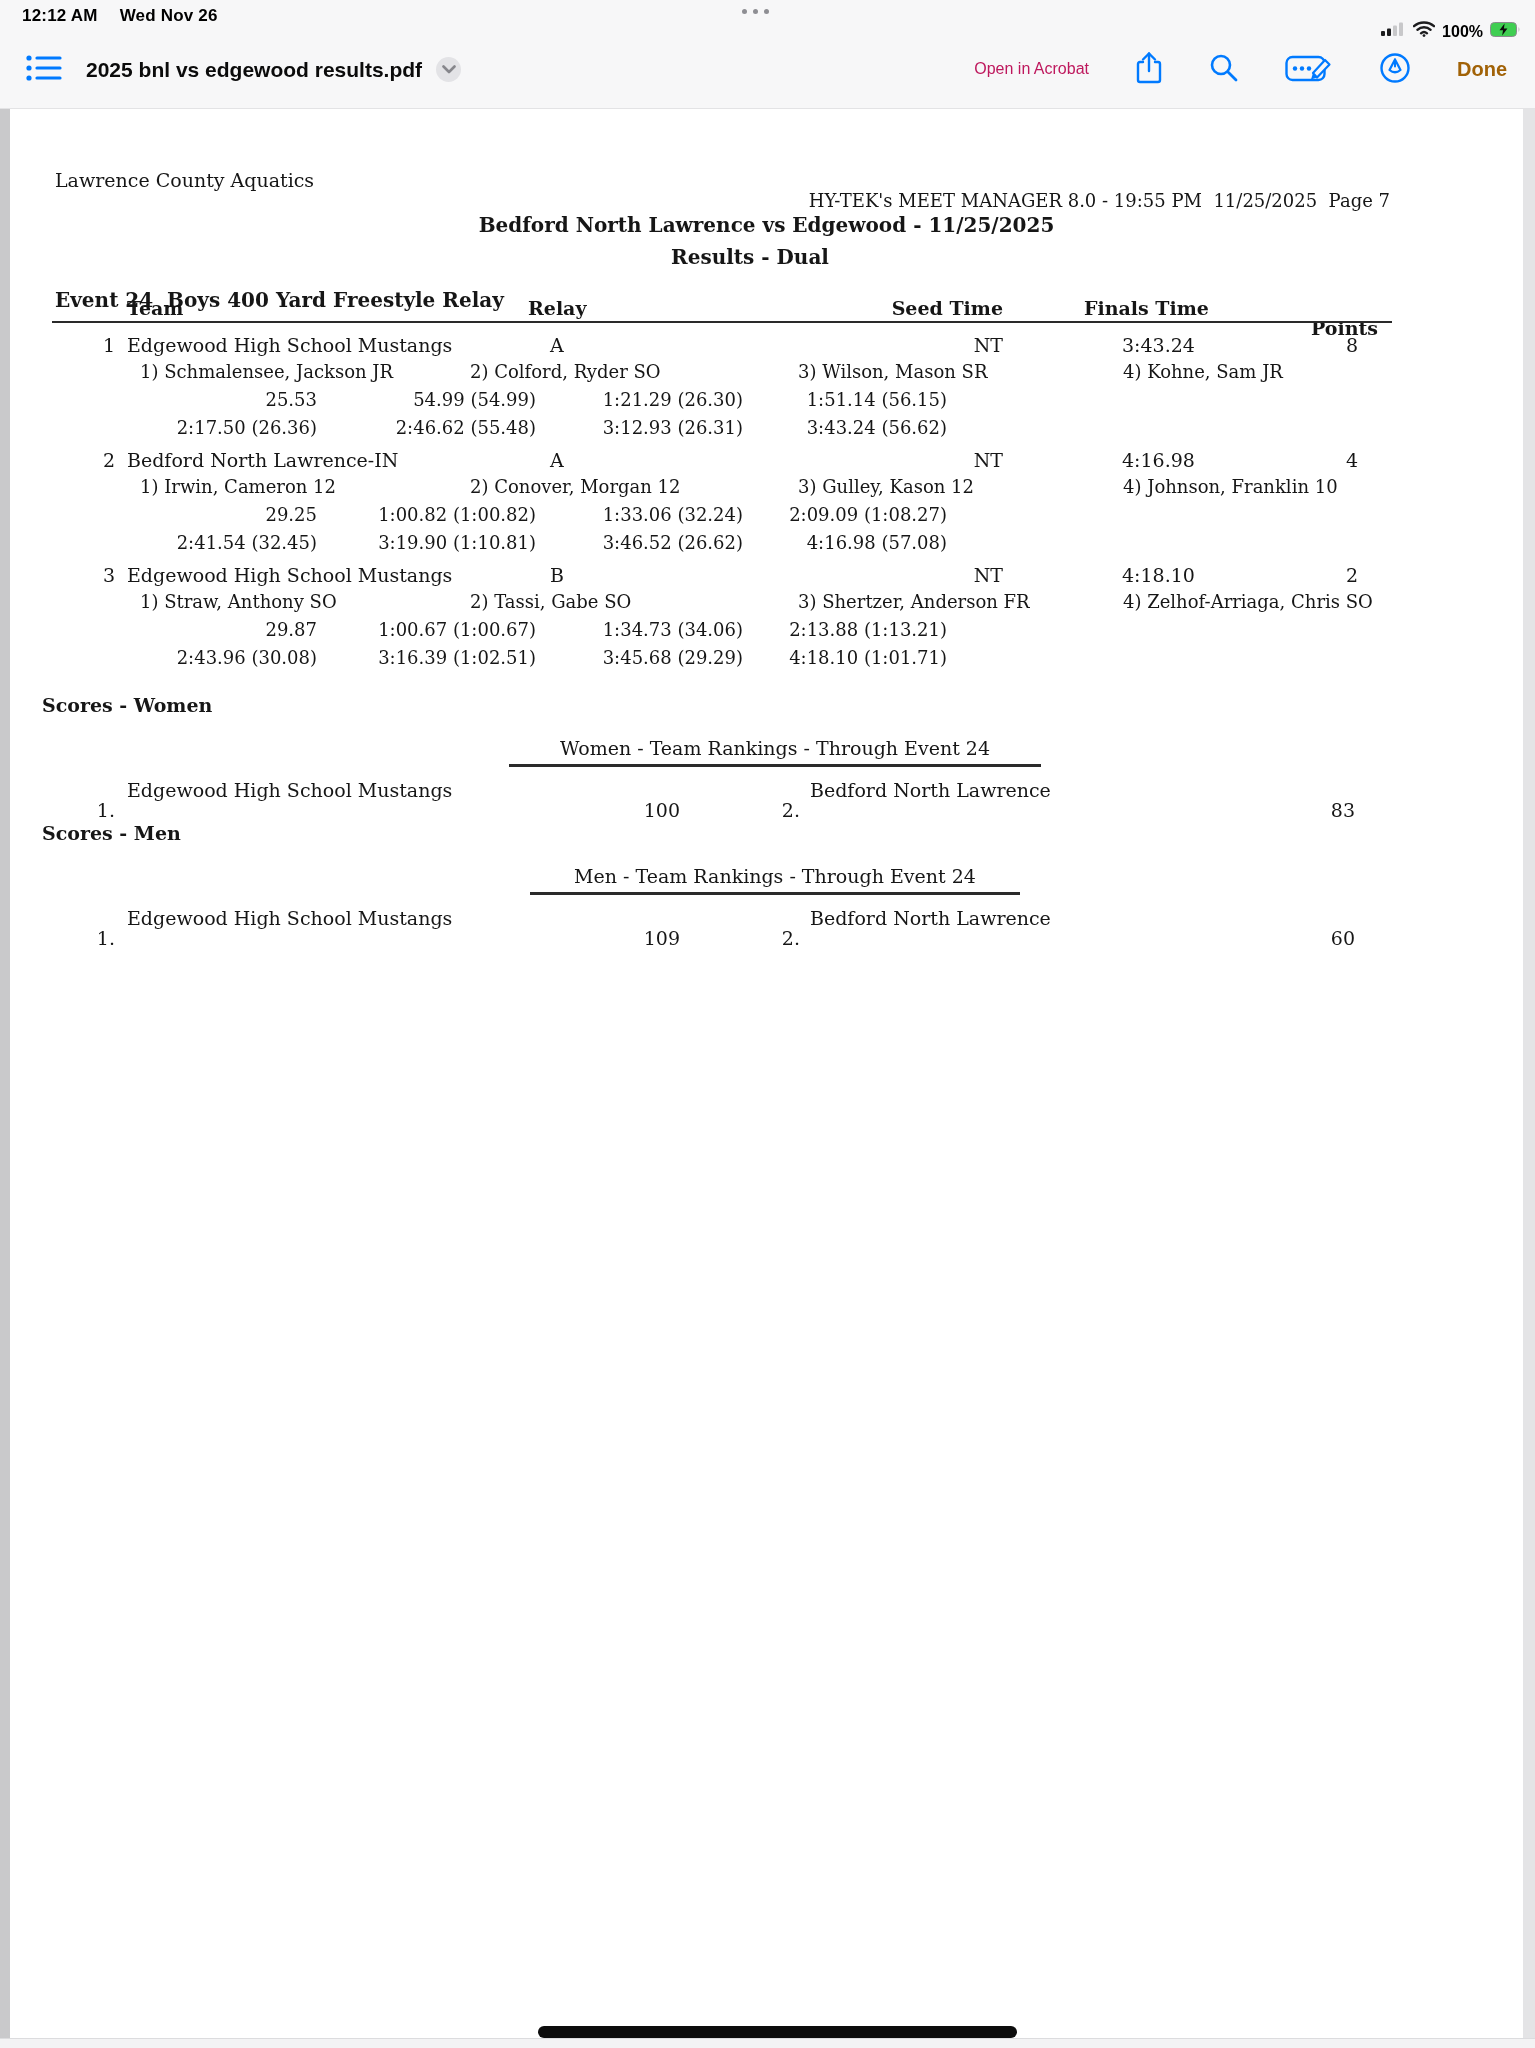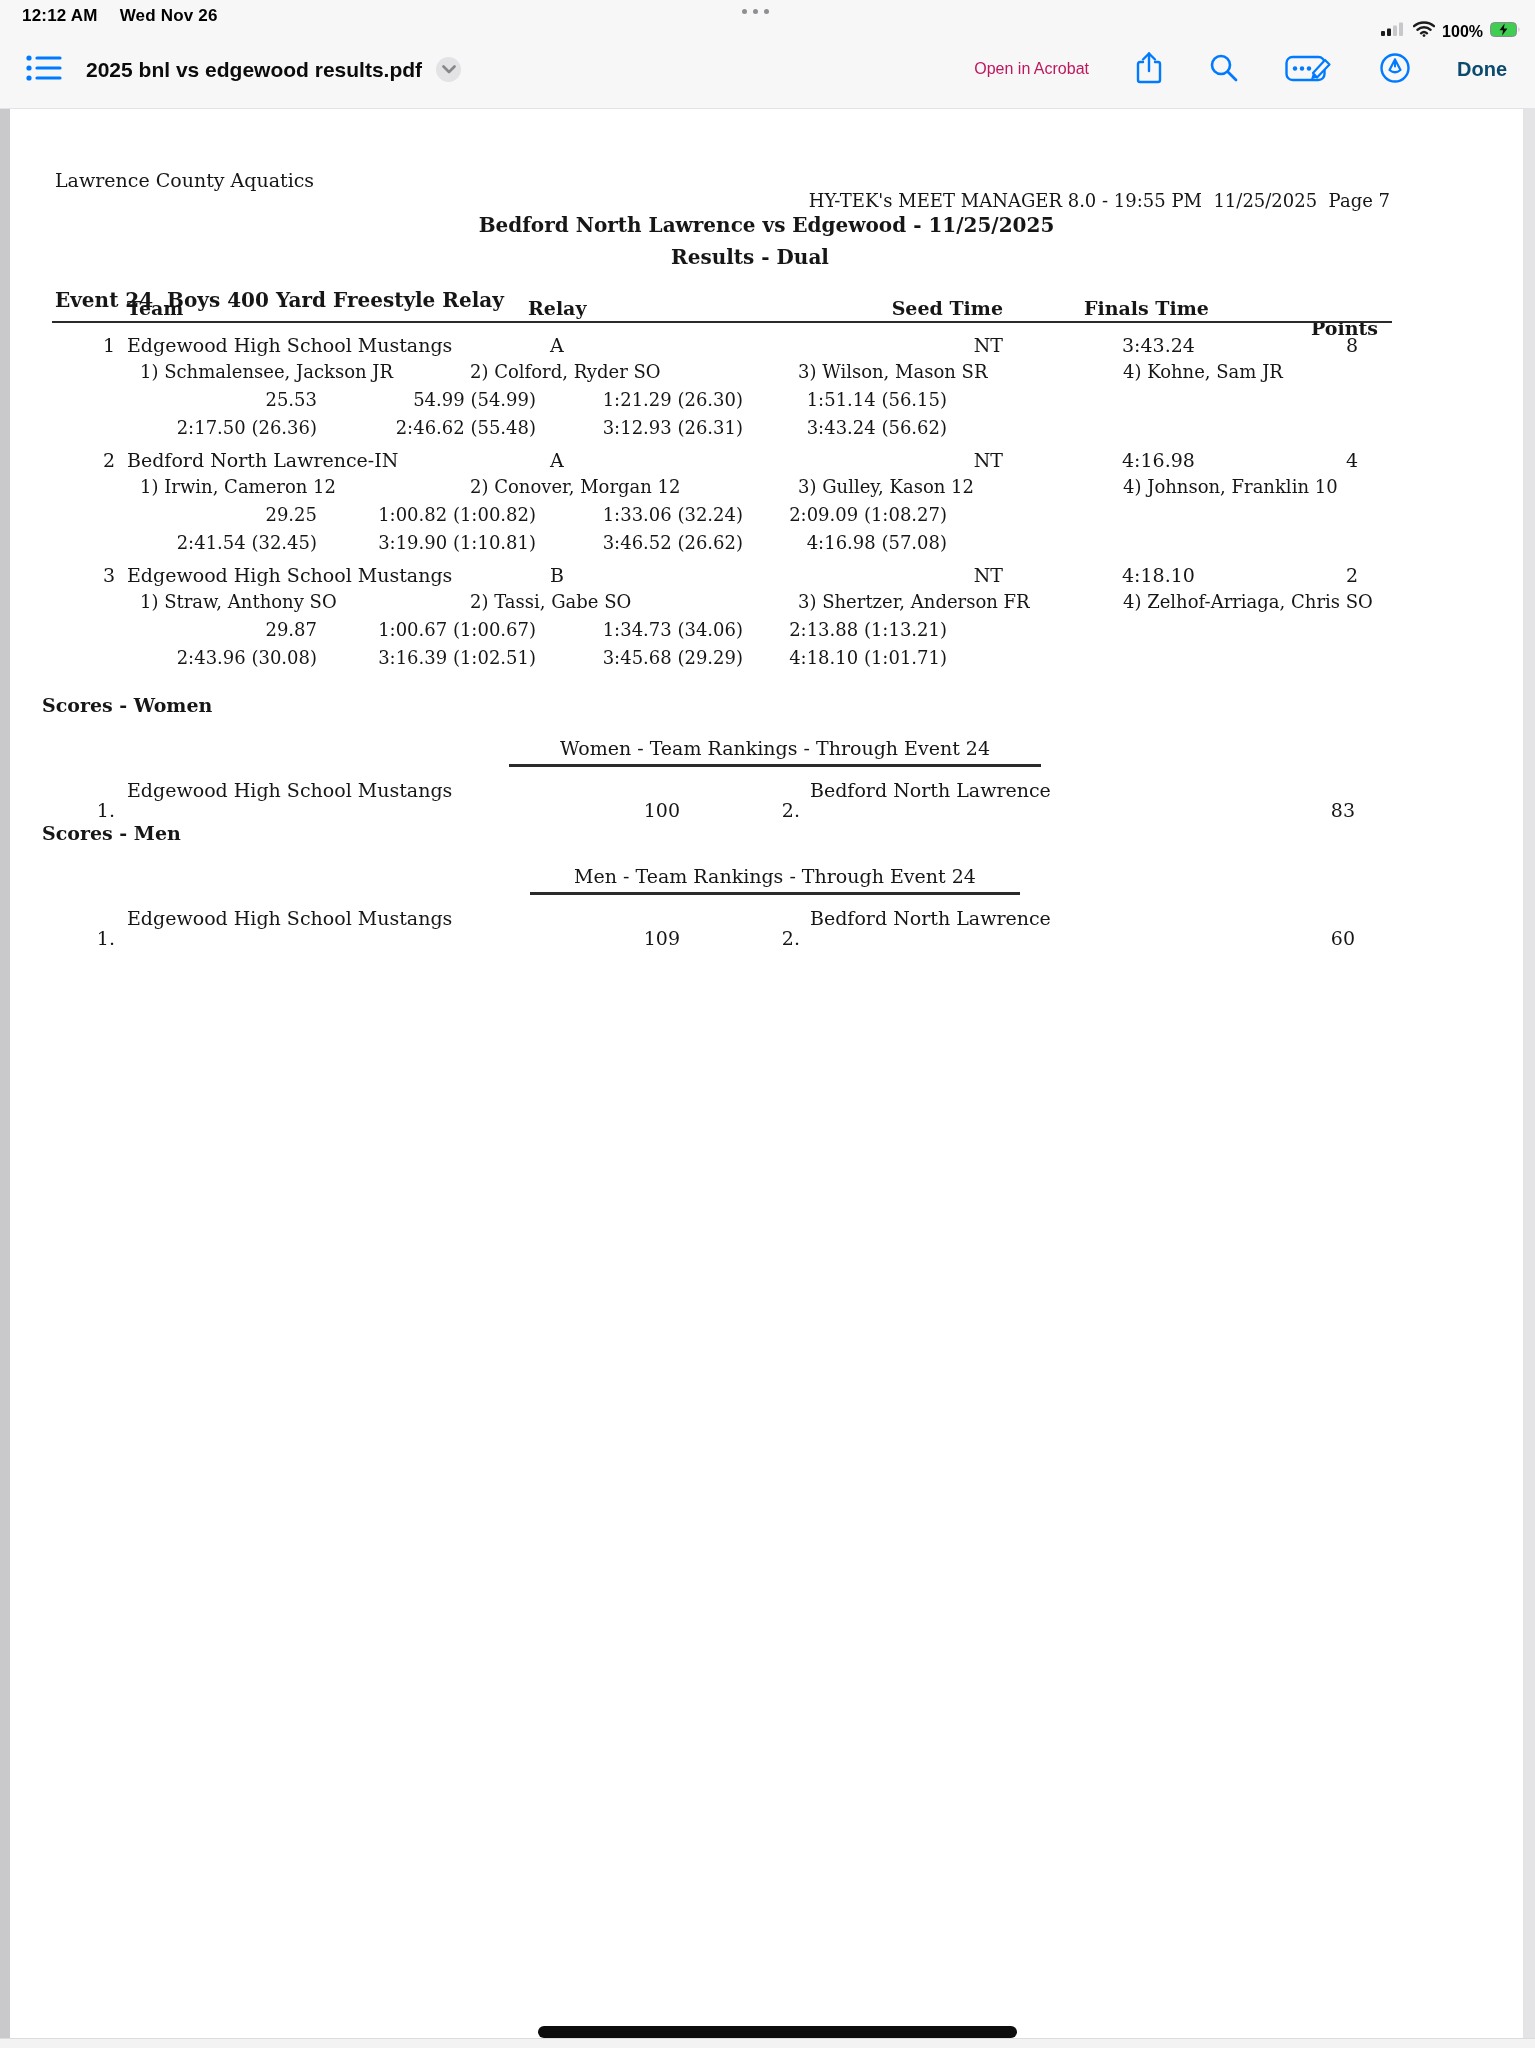--- a/index.html
+++ b/index.html
@@ -15,21 +15,21 @@
   .sb-dots i{width:5px;height:5px;border-radius:50%;background:#8e8e93;}
   .sb-right{position:absolute;right:14px;top:5px;display:flex;align-items:flex-end;gap:7px;margin-top:16px;}
   .sb-pct{font-size:16px;font-weight:600;color:#000;}
   .toolbar{position:absolute;left:0;top:30px;width:1535px;height:78px;}
   .tb-left{position:absolute;left:26px;top:0;height:78px;display:flex;align-items:center;gap:24px;}
   .filename{font-size:21px;font-weight:700;color:#0b0b0b;}
   .chev-circle{width:25px;height:25px;border-radius:50%;background:#e3e3e6;display:flex;
                align-items:center;justify-content:center;}
   .tb-right{position:absolute;right:28px;top:0;height:78px;display:flex;align-items:center;gap:46px;}
   .blue-link{color:#be185d;font-size:16px;}
-  .done{color:#0c4a6e;font-size:20px;font-weight:700;}
+  .done{color:#a16207;font-size:20px;font-weight:700;}
   .icon-btn{display:flex;align-items:flex-end;justify-content:center;background:none;border:none;padding:0;}
   
   .gutter-l{position:absolute;left:0;top:109px;width:10px;height:1930px;background:#c9c9cb;}
   .gutter-r{position:absolute;right:0;top:109px;width:12px;height:1930px;background:#e4e4e6;}
   .pdf{position:absolute;left:10px;top:109px;width:1513px;height:1930px;background:#fff;}
   .doc,.t{font-family:"DejaVu Serif","Liberation Serif",serif;color:#161616;}
   .t{position:absolute;white-space:nowrap;}
   .pre{white-space:pre;}
   .b{font-weight:bold;}
   .r{text-align:right;margin-top:20px;}

